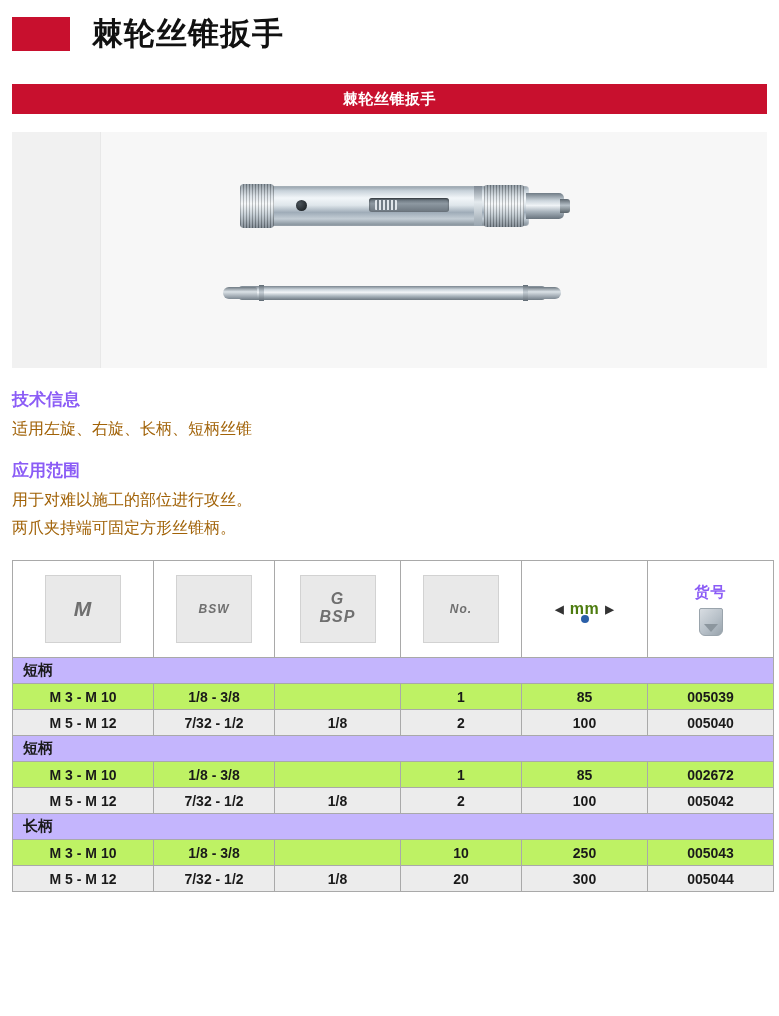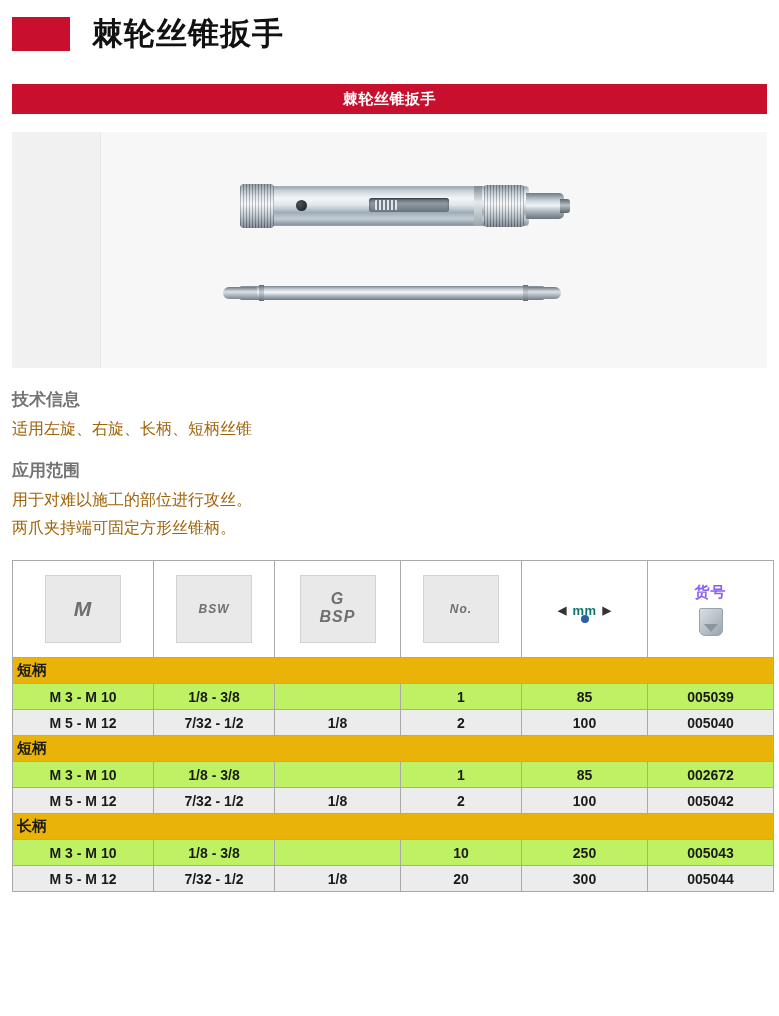--- a/index.html
+++ b/index.html
@@ -183,21 +183,21 @@
     background: linear-gradient(to bottom, #5f6a73, #c6cfd6 45%, #5f6a73);
   }
 
   
   .text-block {
     margin: 0 12px;
   }
   .sec-title {
     font-size: 17px;
     font-weight: bold;
-    color: #737373;
+    color: #8b5cf6;
     margin-top: 20px;
   }
   .sec-line {
     font-size: 16px;
     color: #a16207;
     margin-top: 8px;
     line-height: 1.25;
   }
 
   
@@ -237,22 +237,22 @@
     padding-top: 14px;
     height: 52px;
     box-sizing: content-box;
     font-size: 16px;
   }
   .hdr-mm {
     display: inline-block;
     width: 86px;
   }
   .mm-label {
-    font-size: 13px;
-    color: #0f766e;
+    font-size: 16px;
+    color: #4d7c0f;
     letter-spacing: 0.5px;
   }
   .mm-arrows {
     display: flex;
     align-items: center;
     justify-content: center;
     gap: 6px;
     font-size: 11px;
     color: #333;
   }
@@ -298,22 +298,22 @@
     border-top: 8px solid #8c969e;
   }
 
   .spec-table td {
     height: 25px;
   }
   .row-group td {
     text-align: left;
     font-size: 15px;
     font-weight: bold;
-    padding-left: 4px;
-    background: #eab308;
+    padding-left: 10px;
+    background: #c4b5fd;
   }
   .row-odd td { background: #bef264; }
   .row-even td { background: #ececec; }
   .cell-bold { font-weight: bold; }
   .c-m      { width: 140px; text-align: left; padding-left: 12px; }
   .c-bsw    { width: 120px; }
   .c-g      { width: 125px; }
   .c-no     { width: 120px; }
   .c-mm     { width: 125px; }
   .c-art    { width: 125px; }

